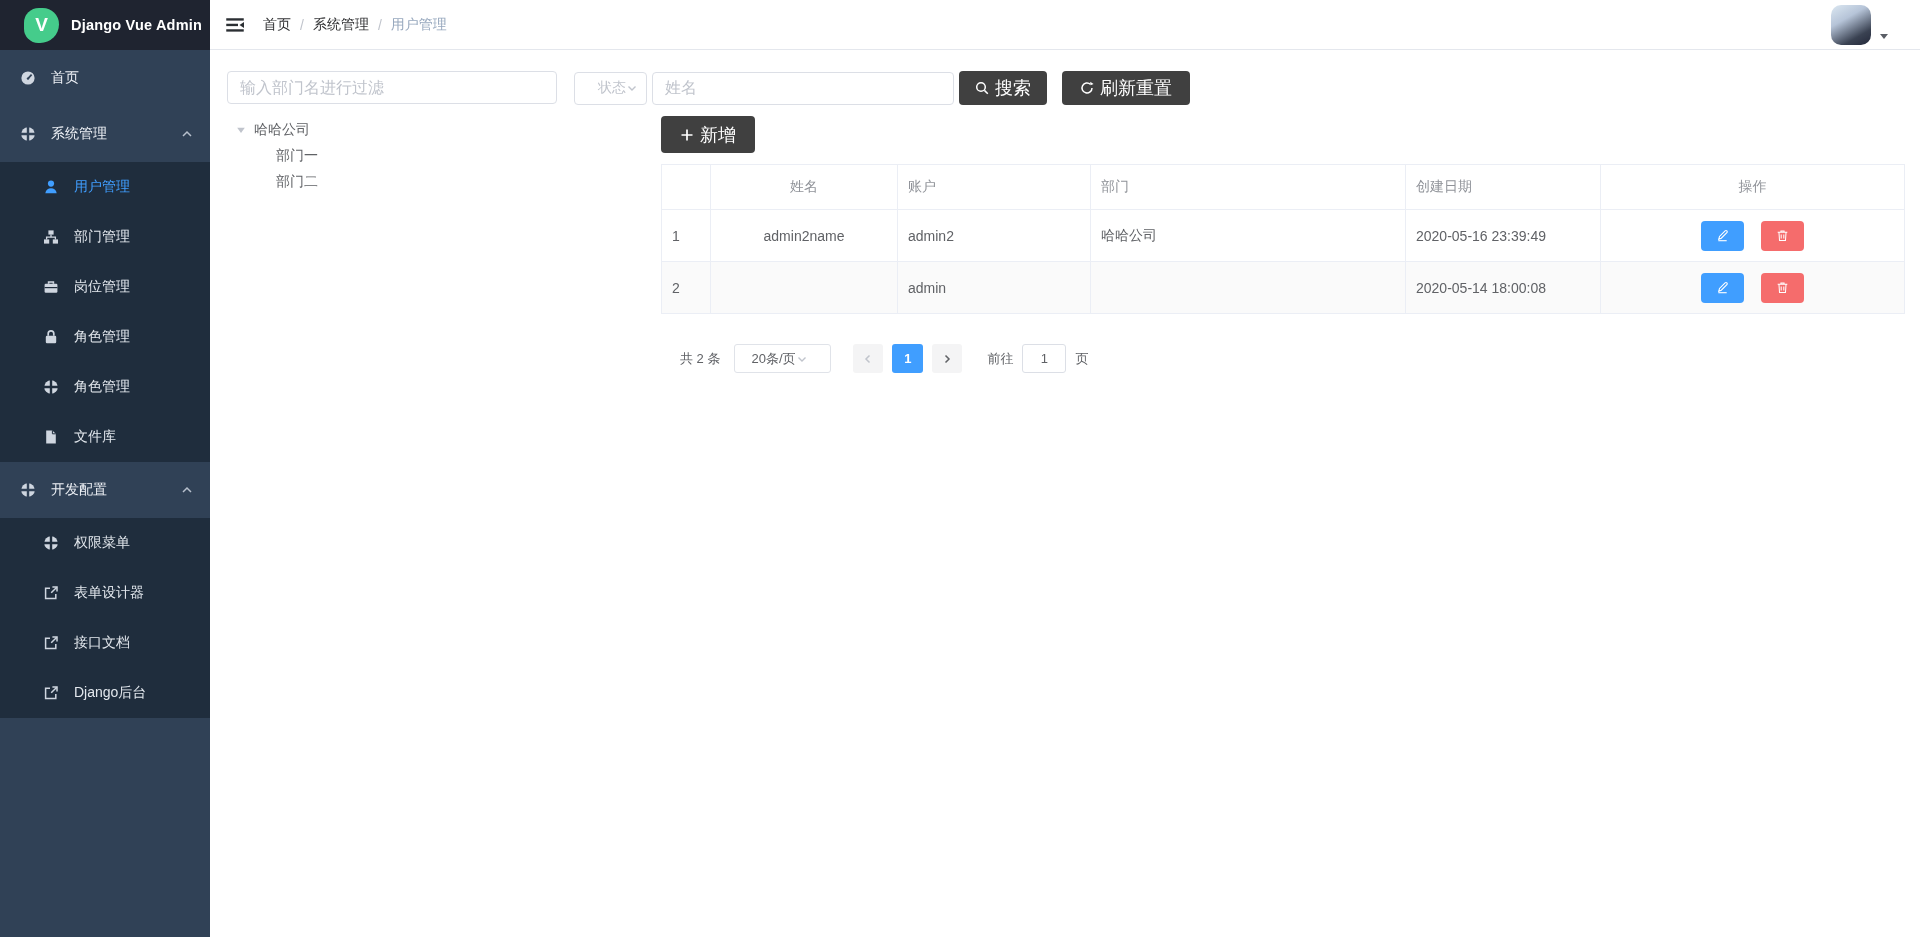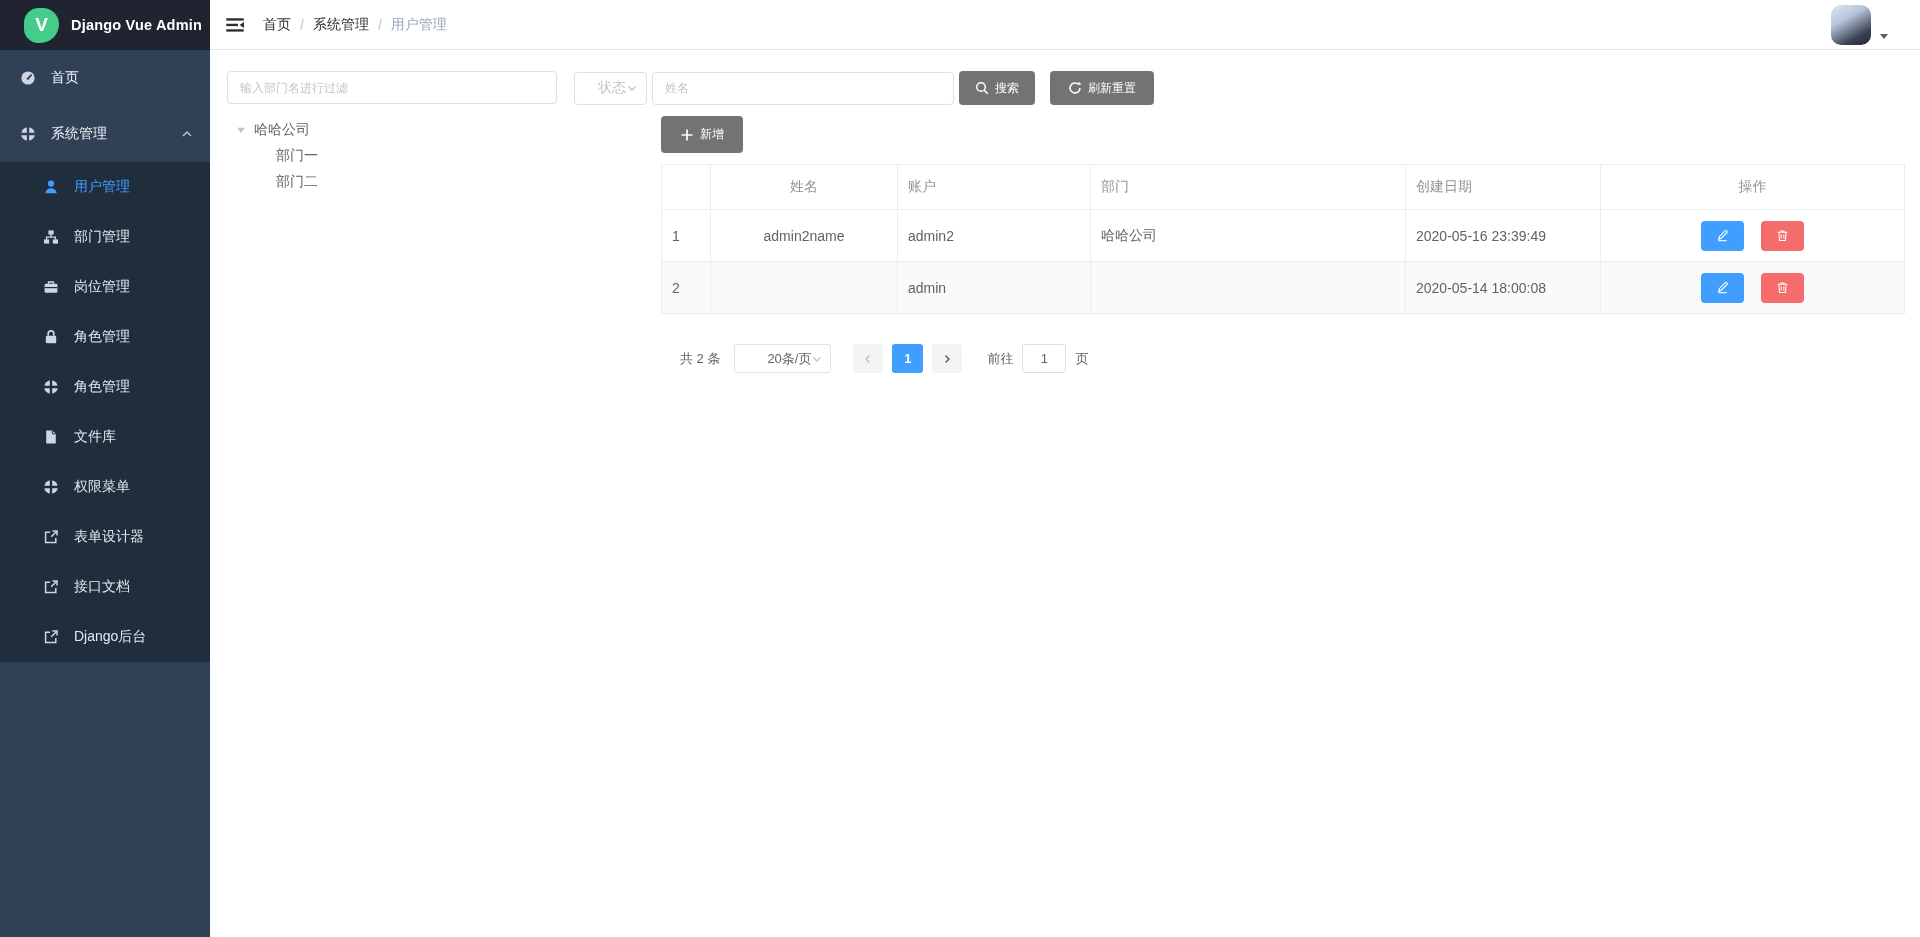--- a/index.html
+++ b/index.html
@@ -41,42 +41,42 @@
   .avatar { width: 40px; height: 40px; border-radius: 10px;
     background: linear-gradient(150deg, #dce8f2 0%, #b6c4d8 35%, #3a4252 75%, #23283a 100%); }
   .avatar-caret { width: 12px; height: 12px; color: #5a5e66; margin-bottom: 3px; }
   .avatar-caret svg { width: 12px; height: 12px; display: block; }
 
   .content { flex: 1; display: flex; padding: 21px 15px 0 17px; background: #fff; min-height: 0; }
 
   
   .left-panel { width: 330px; flex: none; margin-right: 17px; }
   .text-input { height: 33px; border: 1px solid #dcdfe6; border-radius: 4px; padding: 0 12px;
-    font-size: 12px; color: #606266; outline: none; background: #fff;
+    font-size: 16px; color: #606266; outline: none; background: #fff;
     font-family: "Liberation Sans", "DejaVu Sans", sans-serif; }
   .text-input::placeholder { color: #c0c4cc; }
   .dept-filter-input { width: 330px; }
   .tree { margin-top: 13px; color: #606266; }
   .tree-row { height: 26px; display: flex; align-items: center; cursor: pointer; }
   .tree-root { padding-left: 9px; }
   .tree-caret { width: 10px; height: 10px; color: #c0c4cc; margin-right: 8px; }
   .tree-caret svg { width: 10px; height: 10px; display: block; }
   .tree-child { padding-left: 49px; }
 
   
   .right-panel { flex: 1; min-width: 0; }
   .filter-row { display: flex; align-items: center; }
   .select-box { width: 73px; height: 33px; border: 1px solid #dcdfe6; border-radius: 4px;
     display: flex; align-items: center; justify-content: flex-end; padding: 0 8px 0 11px;
     color: #c0c4cc; background: #fff; cursor: pointer; margin-right: 5px; }
   .chev { width: 12px; height: 12px; color: #c0c4cc; }
   .chev svg { width: 12px; height: 12px; display: block; }
   .name-input { width: 302px; margin-right: 5px; }
   .btn { display: inline-flex; align-items: center; justify-content: center; gap: 6px;
-    background: #737373; color: #fff; border: none; border-radius: 4px; font-size: 12px;
+    background: #404040; color: #fff; border: none; border-radius: 4px; font-size: 18px;
     cursor: pointer; font-family: Liberation Mono, monospace; }
   .bicon { width: 14px; height: 14px; }
   .bicon svg { width: 14px; height: 14px; display: block; }
   .btn-search { height: 34px; padding: 0 16px; }
   .btn-refresh { height: 34px; padding: 0 18px; margin-left: 15px; }
 
   .table-zone { margin-left: 87px; }
   .toolbar { margin-top: 11px; }
   .btn-add { height: 37px; padding: 0 19px; }
 
@@ -91,21 +91,21 @@
     display: inline-grid; place-items: center; vertical-align: middle; }
   .btn-edit { background: #409EFF; }
   .btn-del { background: #f56c6c; margin-left: 13px; }
   .btn-mini svg { width: 13px; height: 13px; display: block; }
 
   
   .pagination { margin-top: 30px; display: flex; align-items: center; font-size: 13px;
     color: #606266; padding-left: 19px; }
   .pg-total { margin-right: 14px; }
   .pg-size { width: 97px; height: 29px; border: 1px solid #e0e3e9; border-radius: 3px;
-    display: flex; align-items: center; justify-content: flex-end; padding: 0 7px 0 16px;
+    display: flex; align-items: center; justify-content: flex-start; padding: 0 7px 0 16px;
     cursor: pointer; background: #fff; }
   .pg-btn { width: 30px; height: 29px; background: #f4f4f5; border: none; border-radius: 3px;
     display: grid; place-items: center; cursor: pointer; }
   .pg-prev { margin-left: 22px; color: #c0c4cc; }
   .pg-next { color: #606266; }
   .pg-btn svg { width: 12px; height: 12px; display: block; }
   .pg-page { width: 31px; height: 29px; background: #409EFF; color: #fff; border-radius: 3px;
     display: grid; place-items: center; font-weight: 700; font-size: 13px; margin: 0 9px; cursor: pointer; }
   .pg-goto { margin-left: 25px; }
   .pg-input { width: 44px; height: 29px; border: 1px solid #dcdfe6; border-radius: 3px;
@@ -207,20 +207,34 @@
                   <path d="M3.2 1.4h6.2l3.4 3.4v9.8H3.2z" fill="currentColor"></path>
                   <path d="M9.4 1.4v3.4h3.4" fill="none" stroke="#1f2d3d" stroke-width="1"></path>
                 </svg>
             </span>
             <span>文件库</span>
           </div>
         </div>
       </div>
 
       <div>
+        <div class="menu-item">
+          <span class="micon">
+            <svg viewBox="0 0 16 16">
+                <circle cx="8" cy="8" r="6.8" fill="currentColor"></circle>
+                <path d="M8 .5v15M.5 8h15" stroke="#304156" stroke-width="2.4" fill="none"></path>
+              </svg>
+          </span>
+          <span>开发配置</span>
+          <span class="group-arrow">
+            <svg viewBox="0 0 12 12">
+                <path d="M2 8l4-4 4 4" fill="none" stroke="currentColor" stroke-width="1.5"></path>
+              </svg>
+          </span>
+        </div>
         <div class="submenu">
           <div class="menu-item">
             <span class="micon">
               <svg viewBox="0 0 16 16">
                   <circle cx="8" cy="8" r="6.8" fill="currentColor"></circle>
                   <path d="M8 .5v15M.5 8h15" stroke="#1f2d3d" stroke-width="2.4" fill="none"></path>
                 </svg>
             </span>
             <span>权限菜单</span>
           </div>

